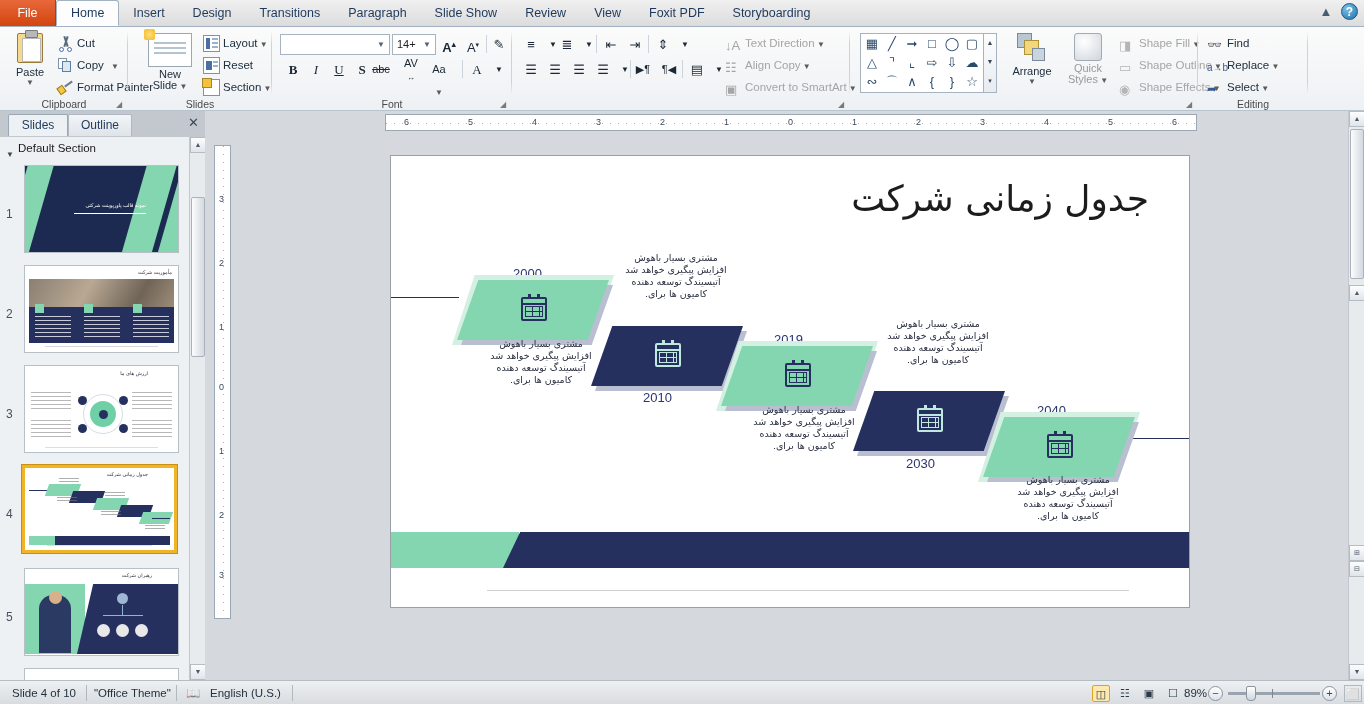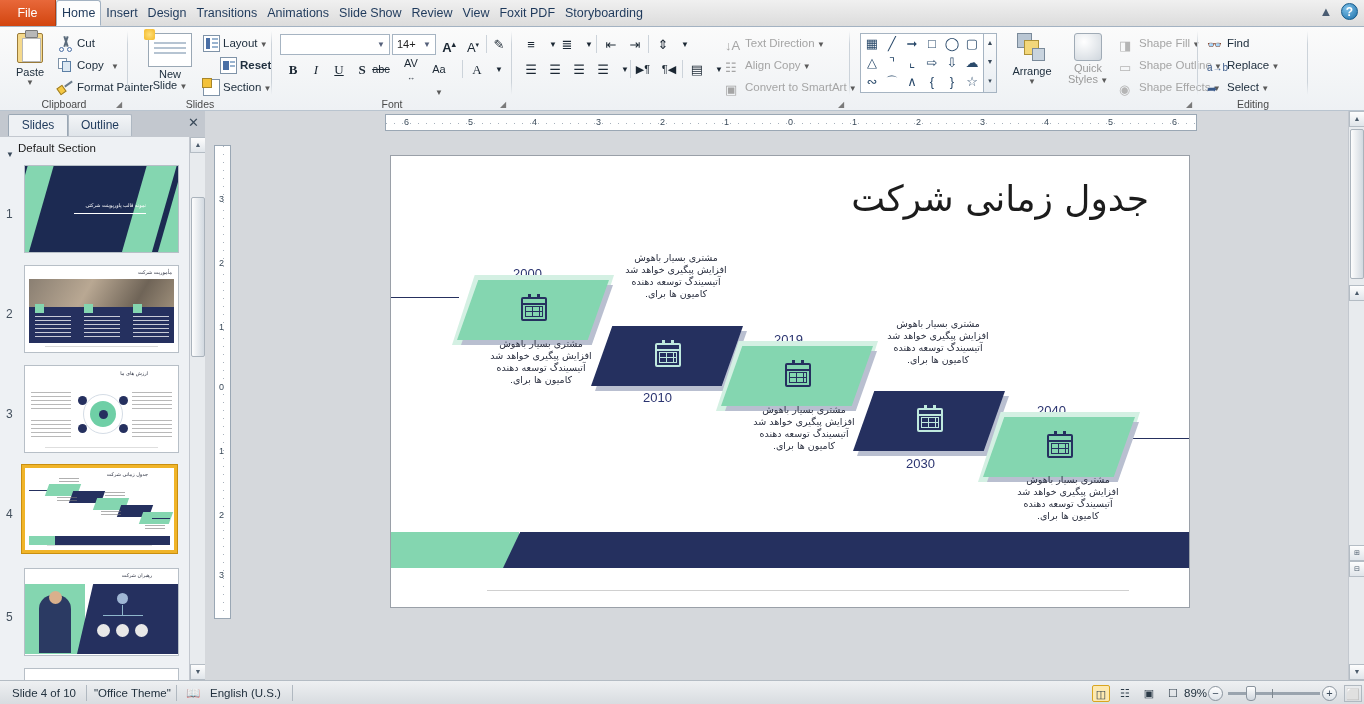--- a/index.html
+++ b/index.html
@@ -13,21 +13,21 @@
   #app { position: relative; width: 1364px; height: 704px; }
 
   
   .tabbar {
     position: absolute; top: 0; left: 0; width: 1364px; height: 27px;
     background: linear-gradient(#f0f0f0, #dcdcdc);
     border-bottom: 1px solid #a3b2c2;
   }
   .tab {
     position: relative; float: left; height: 26px; line-height: 26px;
-    padding: 0 5px; font-size: 12.5px; color: #1e395b; cursor: default;
+    padding: 0 14px; font-size: 12.5px; color: #1e395b; cursor: default;
   }
   .tab.file {
     background: linear-gradient(#e8683a, #d2450f);
     color: #fff; width: 56px; text-align: center; padding: 0;
     border-right: 1px solid #b33c0c;
   }
   .tab.active {
     background: #fdfdfd;
     border: 1px solid #a3b2c2; border-bottom: 1px solid #fdfdfd;
     border-radius: 3px 3px 0 0; line-height: 24px; z-index: 3;
@@ -246,21 +246,21 @@
 <body>
 
 <div id="app">
 
   <div class="tabbar">
     <div class="tab file">File</div>
     <div class="tab active">Home</div>
     <div class="tab">Insert</div>
     <div class="tab">Design</div>
     <div class="tab">Transitions</div>
-    <div class="tab">Animations</div>
+    <div class="tab">Paragraph</div>
     <div class="tab">Slide Show</div>
     <div class="tab">Review</div>
     <div class="tab">View</div>
     <div class="tab">Foxit PDF</div>
     <div class="tab">Storyboarding</div>
     <div class="winbtns">
       <div class="ic-min">▲</div>
       <div class="ic-help">?</div>
     </div>
   </div>
@@ -307,21 +307,21 @@
         <div class="i-newslide"></div>
         <div style="margin-top:2px;line-height:11px;">
           <span>New</span><br>
           <span>Slide</span><span class="cb"> ▼</span>
         </div>
       </div>
       <div class="smbtn" style="left:74px;top:6px;">
         <span class="ic i-layout"></span>
         <span>Layout</span><span class="cb"> ▼</span>
       </div>
-      <div class="smbtn" style="left:91px;top:28px;font-weight:bold;">
+      <div class="smbtn" style="left:74px;top:28px;">
         <span class="ic i-reset"></span>
         <span>Reset</span>
       </div>
       <div class="smbtn" style="left:74px;top:50px;">
         <span class="ic i-section"></span>
         <span>Section</span><span class="cb"> ▼</span>
       </div>
       <div class="glabel">Slides</div>
       <div class="gdiv"></div>
     </div>

